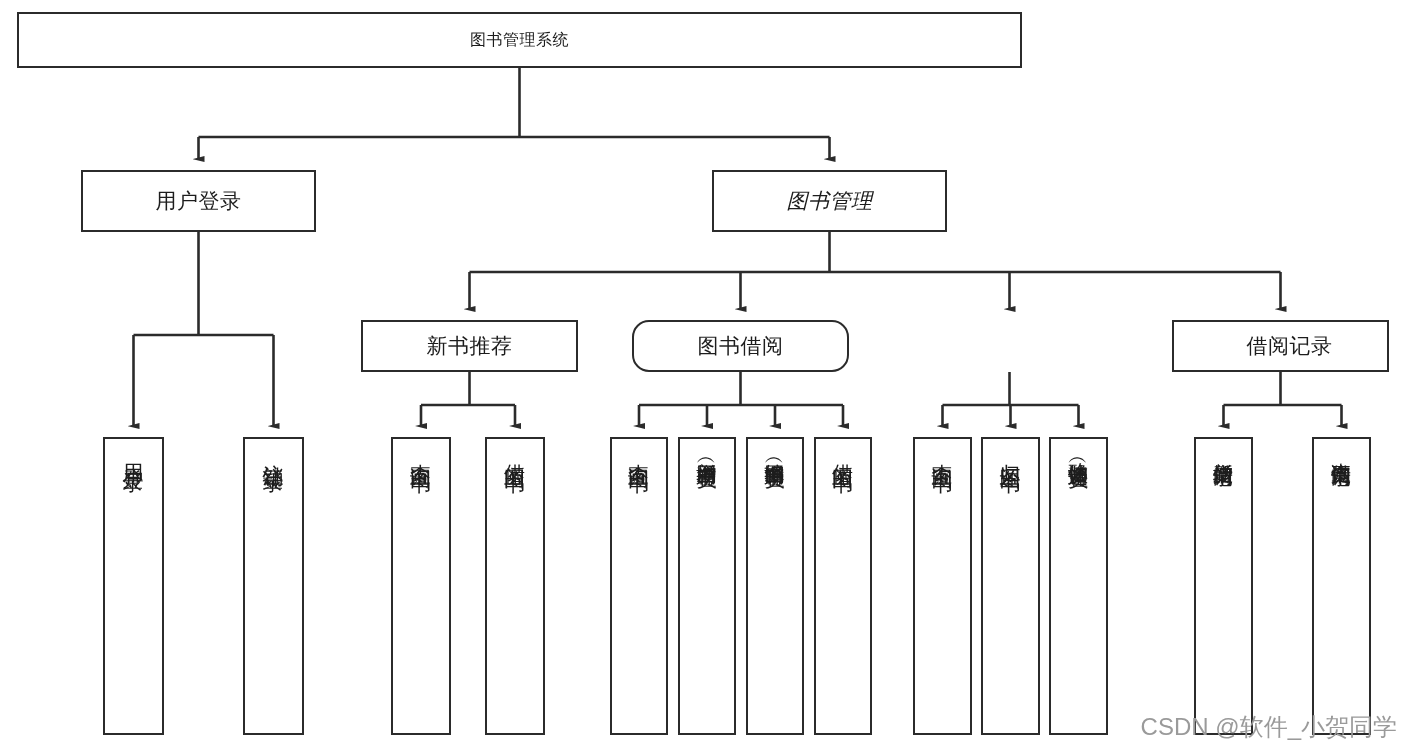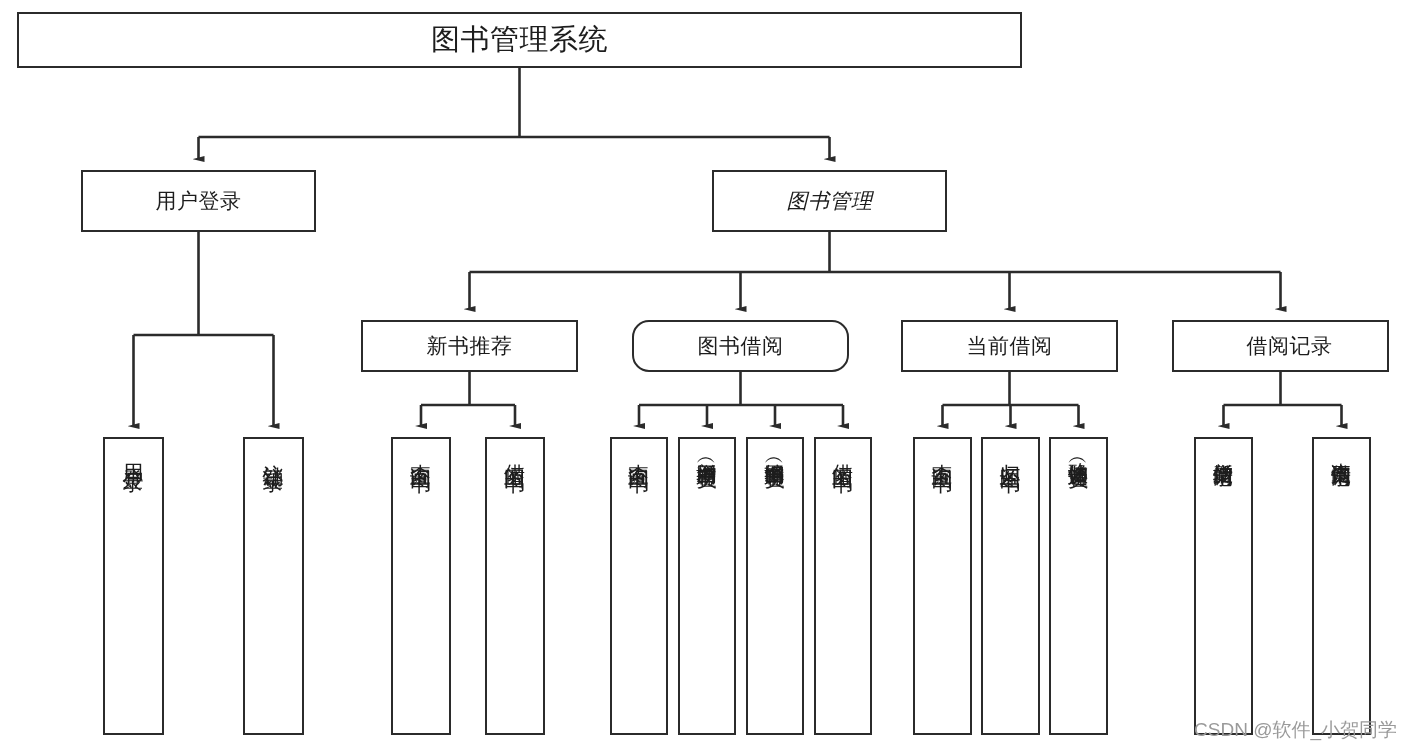--- a/index.html
+++ b/index.html
@@ -41,21 +41,21 @@
     line-height: 1.15;
     text-align: center;
     white-space: nowrap;
     letter-spacing: 0.5px;
   }
   
   .node.h .node-label {
     font-size: 21px;
   }
   .node.root .node-label {
-    font-size: 29px;
+    font-size: 16px;
   }
   
   .node.v {
     align-items: flex-start;
     justify-content: center;
     padding-top: 8px;
   }
   .node.v .node-label {
     writing-mode: vertical-rl;
     text-orientation: upright;
@@ -65,21 +65,21 @@
     white-space: nowrap;
   }
   .node.v.tight .node-label {
     letter-spacing: 1px;
     font-size: 20px;
   }
   .watermark {
     position: absolute;
     right: 8px;
     bottom: 4px;
-    font-size: 19px;
+    font-size: 24px;
     color: #9a9a9a;
     white-space: nowrap;
     user-select: none;
   }
 </style>
 </head>
 <body>
 
 <div id="diagram-root">
 
@@ -136,23 +136,20 @@
   <div class="node h" id="node-book-manage" style="left: 712px; top: 170px; width: 235px; height: 62px; font-style: italic;">
     <span class="node-label">图书管理</span>
   </div>
 
   <div class="node h" id="node-new-book-rec" style="left: 361px; top: 320px; width: 217px; height: 52px;">
     <span class="node-label">新书推荐</span>
   </div>
   <div class="node h" id="node-book-borrow" style="left: 632px; top: 320px; width: 217px; height: 52px; border-radius: 17px;">
     <span class="node-label">图书借阅</span>
   </div>
-  <div class="node h" id="node-current-borrow" style="left: 901px; top: 320px; width: 217px; height: 52px;">
-    <span class="node-label">当前借阅</span>
-  </div>
   <div class="node h" id="node-borrow-record" style="left: 1172px; top: 320px; width: 217px; height: 52px; padding-left: 18px;">
     <span class="node-label">借阅记录</span>
   </div>
 
   <div class="node v" id="node-leaf-user-login" style="left: 103px; top: 437px; width: 61px; height: 298px;">
     <span class="node-label">用户登录</span>
   </div>
   <div class="node v" id="node-leaf-logout" style="left: 243px; top: 437px; width: 61px; height: 298px;">
     <span class="node-label">注销登录</span>
   </div>

